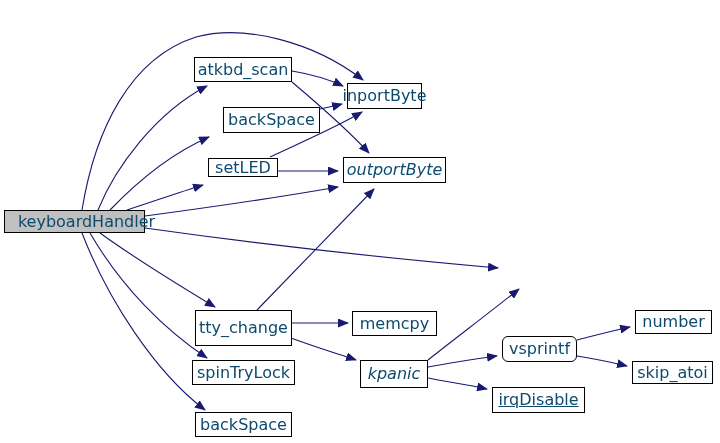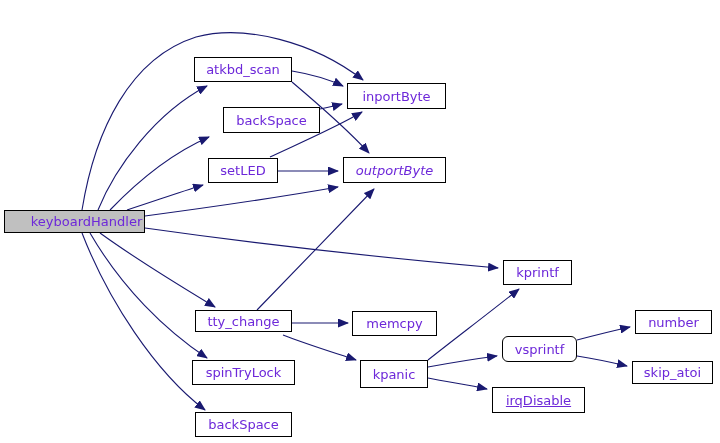--- a/index.html
+++ b/index.html
@@ -9,22 +9,22 @@
     background:#ffffff;
     font-family:"DejaVu Sans","Liberation Sans",sans-serif;
     overflow:hidden;
   }
   #edges{position:absolute;left:0;top:0;width:720px;height:443px;}
   .node{
     position:absolute;
     box-sizing:border-box;
     border:1px solid #000000;
     background:#ffffff;
-    color:#6d28d9;
-    font-size:13px;
+    color:#0c4a6e;
+    font-size:16px;
     line-height:1;
     display:flex;
     align-items:center;
     justify-content:center;
     white-space:nowrap;
     cursor:pointer;
   }
   .node.root{
     background:#c0c0c0;
     cursor:default;
@@ -63,27 +63,26 @@
       <path d="M 428,367 C 450,363 474,359 497,356" marker-end="url(#arrow)"></path>
       <path d="M 428,378 C 448,382 468,385 487,389" marker-end="url(#arrow)"></path>
       <path d="M 577,340 C 596,335 612,331 630,327" marker-end="url(#arrow)"></path>
       <path d="M 577,356 C 596,359 610,362 627,366" marker-end="url(#arrow)"></path>
     </g>
   </svg>
 
   <div class="node root" style="left:4px;top:210px;width:141px;height:23px;padding-left:24px;">keyboardHandler</div>
   <div class="node" style="left:194px;top:57px;width:98px;height:25px;">atkbd_scan</div>
   <div class="node" style="left:195px;top:107px;width:97px;height:26px;margin-left:28px;">backSpace</div>
-  <div class="node" style="left:208px;top:158px;width:70px;height:25px;">setLED</div>
-  <div class="node" style="left:347px;top:83px;width:99px;height:26px;">inportByte</div>
+  <div class="node" style="left:208px;top:158px;width:70px;height:19px;">setLED</div>
+  <div class="node" style="left:347px;top:83px;width:75px;height:26px;">inportByte</div>
   <div class="node" style="left:343px;top:157px;width:103px;height:26px;font-style:italic;">outportByte</div>
-  <div class="node" style="left:503px;top:260px;width:69px;height:25px;">kprintf</div>
-  <div class="node" style="left:195px;top:310px;width:97px;height:22px;">tty_change</div>
+  <div class="node" style="left:195px;top:310px;width:97px;height:36px;">tty_change</div>
   <div class="node" style="left:352px;top:311px;width:85px;height:25px;">memcpy</div>
   <div class="node" style="left:192px;top:360px;width:103px;height:25px;">spinTryLock</div>
   <div class="node" style="left:195px;top:412px;width:97px;height:25px;">backSpace</div>
-  <div class="node" style="left:360px;top:360px;width:68px;height:28px;">kpanic</div>
+  <div class="node" style="left:360px;top:360px;width:68px;height:28px;font-style:italic;">kpanic</div>
   <div class="node" style="left:502px;top:336px;width:75px;height:26px;border-radius:6px;">vsprintf</div>
   <div class="node" style="left:492px;top:387px;width:93px;height:26px;text-decoration:underline;">irqDisable</div>
   <div class="node" style="left:635px;top:310px;width:77px;height:24px;">number</div>
   <div class="node" style="left:632px;top:361px;width:81px;height:23px;">skip_atoi</div>
 
 </div>
 
 </body></html>

